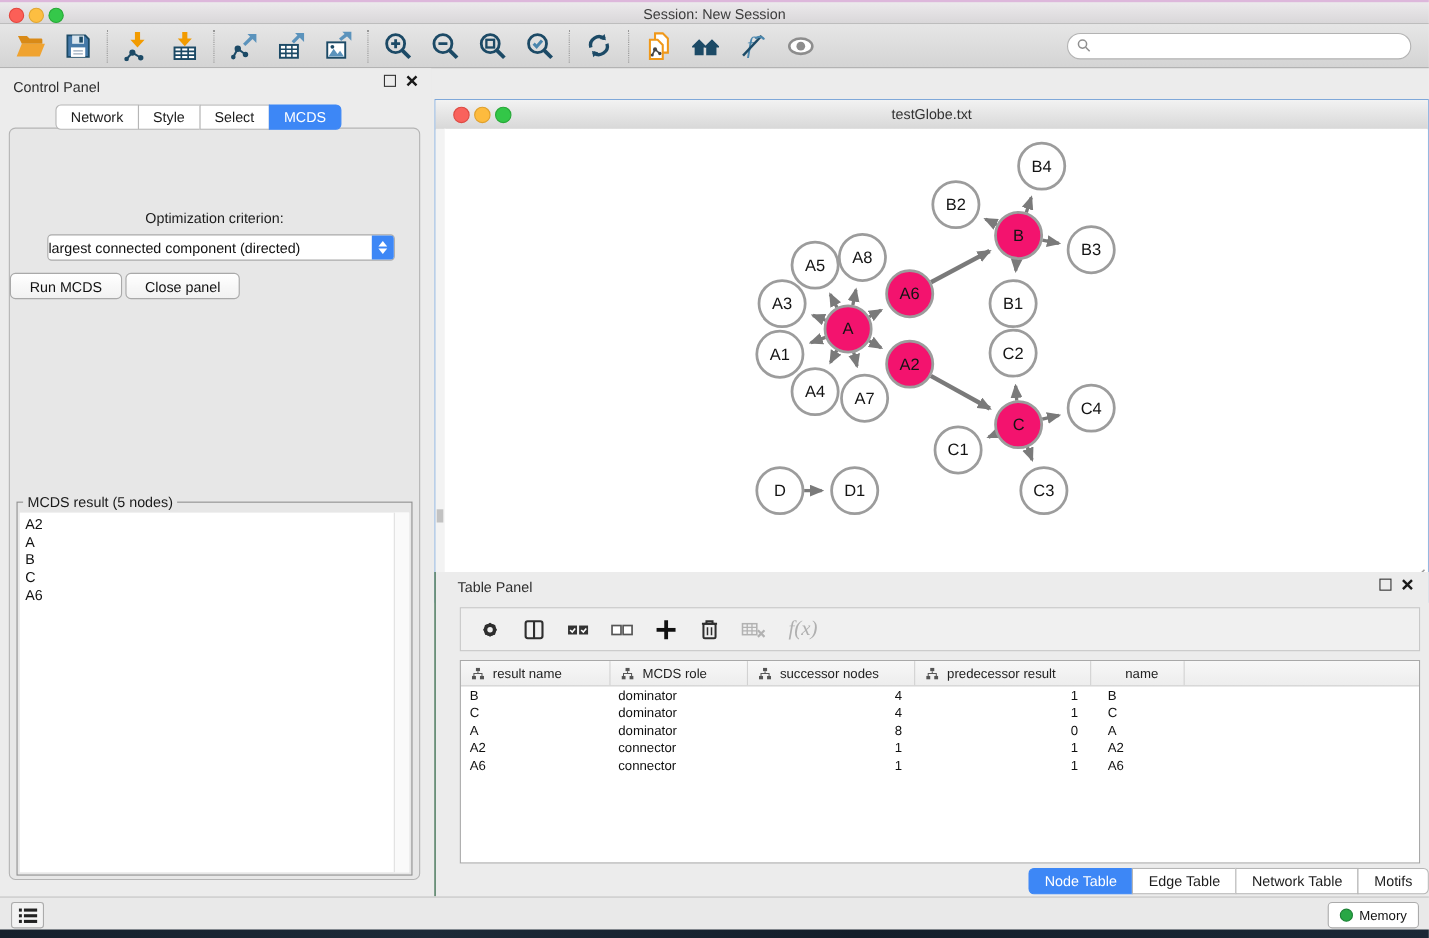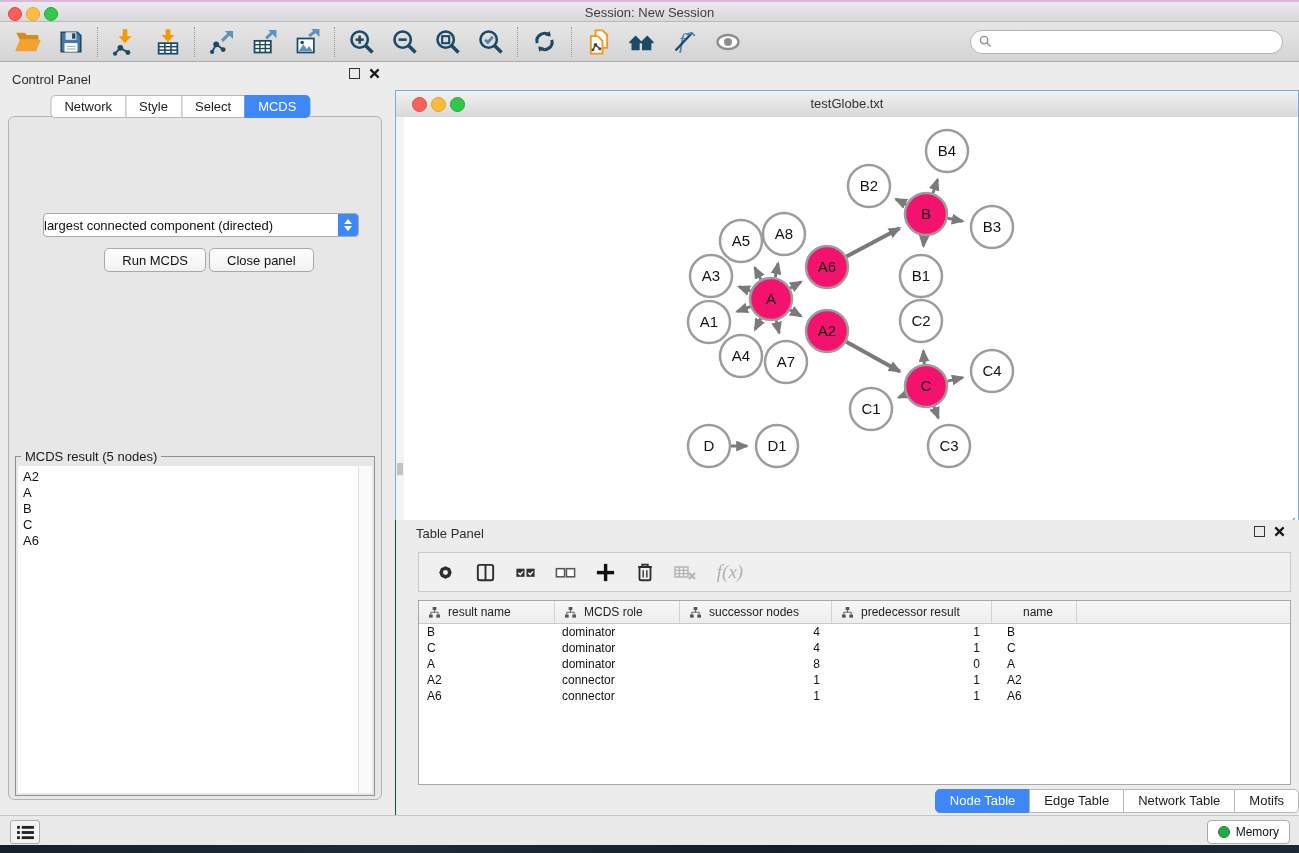--- a/index.html
+++ b/index.html
@@ -35,21 +35,21 @@
   .segbar .seg:last-child{border-radius:0 5px 5px 0;}
   .segbar .seg.active{background:#3d87f6;border-color:#3d87f6;color:#fff;}
   .opt-label{position:absolute;left:0;width:100%;top:74px;text-align:center;font-size:13px;color:#1c1c1c;}
   .dropdown{position:absolute;left:34px;top:96px;width:316px;height:24px;background:#fff;border:1px solid #a9a9a9;
             border-radius:4px;box-sizing:border-box;display:flex;align-items:center;}
   .dropdown .val{flex:1;font-size:13px;color:#111;white-space:nowrap;overflow:hidden;}
   .stepper{width:20px;height:22px;background:#3d87f6;border-radius:0 3px 3px 0;display:flex;flex-direction:column;
            align-items:center;justify-content:center;gap:2px;}
   .stepper .up{width:0;height:0;border-left:4px solid transparent;border-right:4px solid transparent;border-bottom:5px solid #fff;}
   .stepper .dn{width:0;height:0;border-left:4px solid transparent;border-right:4px solid transparent;border-top:5px solid #fff;}
-  .btnrow{position:absolute;left:14px;width:100%;top:131px;display:flex;justify-content:center;gap:3px;}
+  .btnrow{position:absolute;left:0;width:100%;top:131px;display:flex;justify-content:flex-start;gap:3px;}
   .mbtn{background:linear-gradient(#ffffff,#f1f1f1);border:1px solid #a9a9a9;border-radius:5px;height:24px;
         font-size:13px;color:#111;padding:0 17px;font-family:"Liberation Sans",sans-serif;}
   .groupbox{position:absolute;left:6px;top:339px;width:360px;height:340px;border:1px solid #8f8f8f;box-sizing:border-box;}
   .groupbox .legend{position:absolute;top:-8px;left:5px;background:#e7e7e7;padding:0 4px;font-size:13px;color:#1a1a1a;}
   .mcds-list{position:absolute;left:2px;top:9px;right:2px;bottom:2px;background:#fff;display:flex;}
   .mcds-items{flex:1;padding:3px 0 0 5px;}
   .mcds-items .item{font-size:13px;color:#111;height:16px;line-height:16px;}
   .mcds-scroll{width:13px;background:#fafafa;border-left:1px solid #e0e0e0;}
   
   .netwin{position:absolute;left:395px;top:62px;width:904px;height:458px;background:#fff;border:1px solid #7fa8d9;box-sizing:border-box;margin-top:28px;}
@@ -288,20 +288,21 @@
           <path d="M1.5 1.5L10.5 10.5M10.5 1.5L1.5 10.5" stroke="#1a1a1a" stroke-width="2.4"></path>
         </svg>
     </div>
     <div class="segbar">
         <div class="seg">Network</div>
         <div class="seg">Style</div>
         <div class="seg">Select</div>
         <div class="seg active">MCDS</div>
       </div>
     <div class="cp-body">
+      <div class="opt-label">Optimization criterion:</div>
       <div class="dropdown">
         <span class="val">largest connected component (directed)</span>
         <span class="stepper">
             <i class="up"></i>
             <i class="dn"></i>
           </span>
       </div>
       <div class="btnrow">
         <button class="mbtn">Run MCDS</button>
         <button class="mbtn">Close panel</button>

